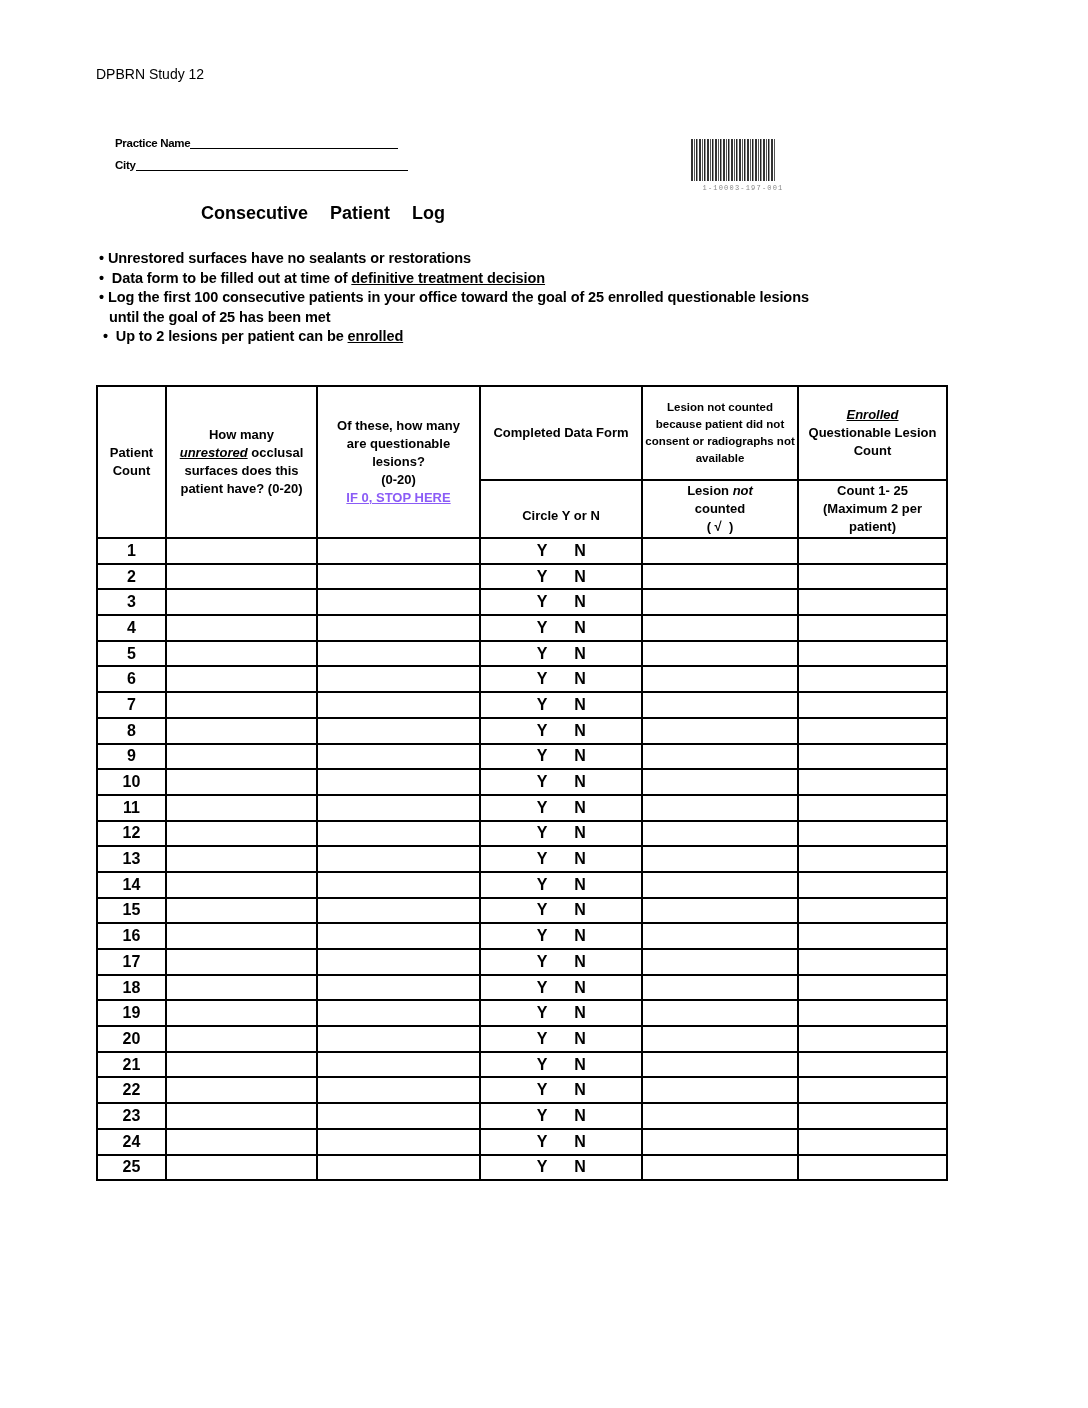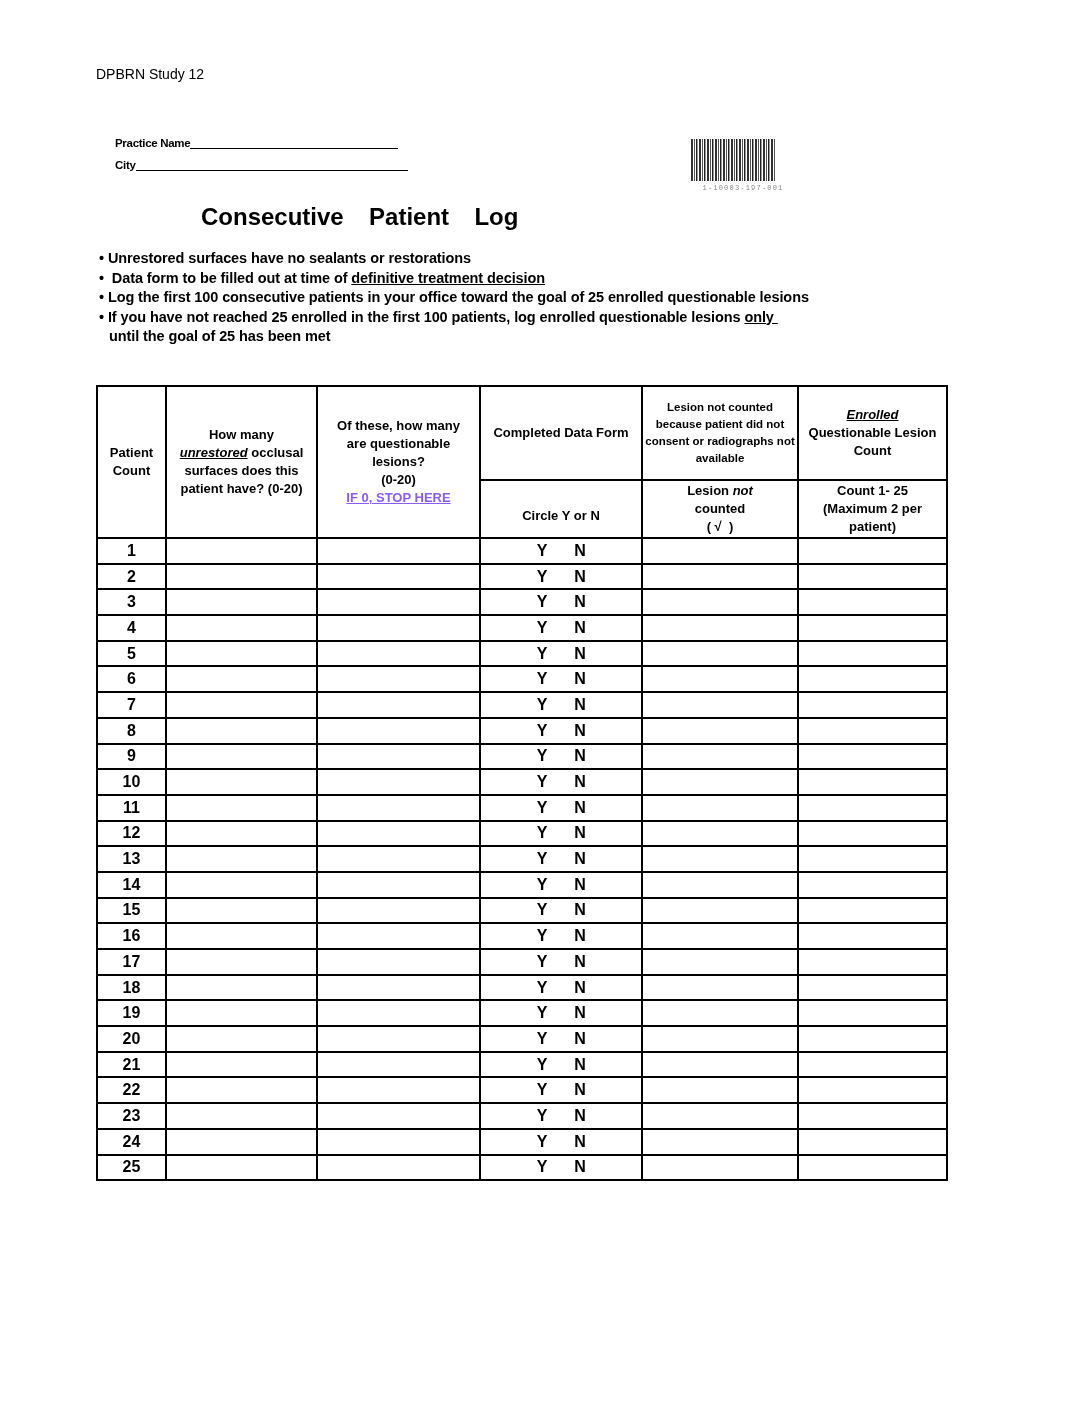--- a/index.html
+++ b/index.html
@@ -11,21 +11,21 @@
   .field-row { position: absolute; left: 99px; font-size: 11.5px; font-weight: bold; letter-spacing: -0.3px; display: flex; align-items: center; margin-left: 16px; }
   .field-row .line { border-bottom: 1.5px solid #000; height: 12px; display: inline-block; }
   #practice-row { top: 136px; }
   #practice-row .line { width: 208px; }
   #city-row { top: 158px; }
   #city-row .line { width: 272px; }
   .barcode { position: absolute; left: 691px; top: 139px; width: 104px; height: 58px; }
   .barcode .bars { width: 84px; height: 42px;
     background: repeating-linear-gradient(90deg, #333 0 2px, #fff 2px 3px, #555 3px 4px, #fff 4px 5px, #222 5px 6px, #999 6px 7px, #fff 7px 8px); }
   .barcode .code { font-family: "Liberation Mono", monospace; font-size: 7px; color: #888; letter-spacing: 1.2px; text-align: center; margin-top: 3px; }
-  .title { position: absolute; left: 201px; top: 203px; font-size: 24px; font-weight: bold; word-spacing: 6px; }
+  .title { position: absolute; left: 201px; top: 203px; font-size: 18px; font-weight: bold; word-spacing: 6px; }
   .instructions { position: absolute; left: 99px; top: 249px; font-size: 14.5px; font-weight: bold; line-height: 19.5px; letter-spacing: -0.1px; }
   .instructions .item { white-space: nowrap; }
   .instructions .u { text-decoration: underline; }
   .instructions .cont { padding-left: 10px; }
   table.log {
     position: absolute; left: 96px; top: 385px; border-collapse: collapse;
     width: 850px; table-layout: fixed;
   }
   table.log td, table.log th { border: 2px solid #000; padding: 0; text-align: center; vertical-align: middle; font-weight: bold; }
   table.log th { font-size: 13px; line-height: 18px; }
@@ -55,22 +55,22 @@
   <div class="bars"></div>
   <div class="code">1-10003-197-001</div>
 </div>
 
 <div class="title" style="white-space:pre;">Consecutive  Patient  Log</div>
 
 <div class="instructions" id="instr">
     <div class="item"><span style="white-space: pre;">• Unrestored surfaces have no sealants or restorations</span></div>
     <div class="item"><span style="white-space: pre;">•  Data form to be filled out at time of </span><span class="u" style="white-space: pre;">definitive treatment decision</span></div>
     <div class="item"><span style="white-space: pre;">• Log the first 100 consecutive patients in your office toward the goal of 25 enrolled questionable lesions</span></div>
-    <div class="item"><span style="white-space: pre;">• If you have not reached 25 enrolled in the first 100 patients, log enrolled questionable lesions </span><span class="u" style="white-space: pre;">only </span></div>
     <div class="item cont"><span style="white-space: pre;">until the goal of 25 has been met</span></div>
+    <div class="item"><span style="white-space: pre;"> •  Up to 2 lesions per patient can be </span><span class="u" style="white-space: pre;">enrolled</span></div>
   </div>
 
 <table class="log">
   <colgroup>
     <col style="width:69px">
       <col style="width:151px">
       <col style="width:163px">
       <col style="width:162px">
       <col style="width:156px">
       <col style="width:149px">

